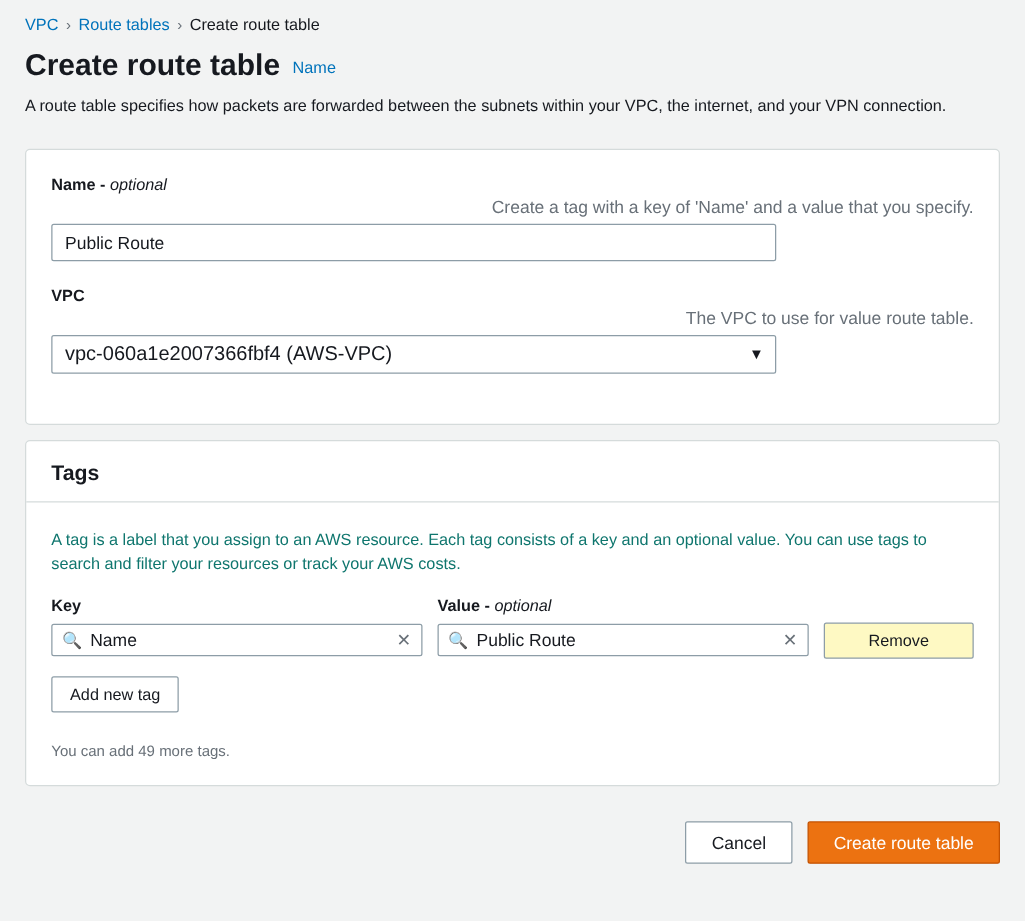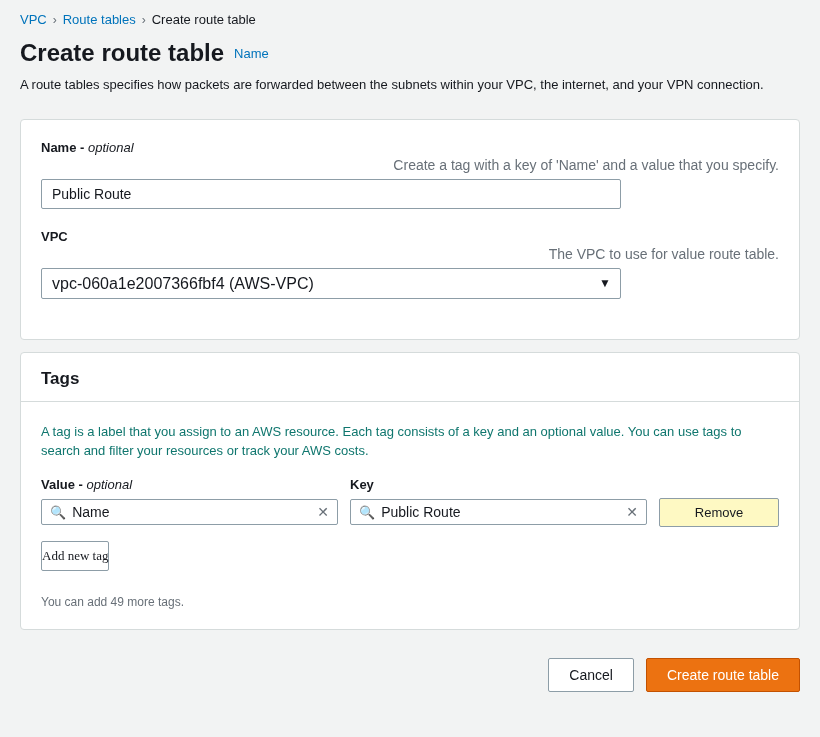--- a/index.html
+++ b/index.html
@@ -215,26 +215,25 @@
       font-size: 13px;
       color: #16191f;
       cursor: pointer;
       white-space: nowrap;
     }
 
     .add-tag-btn {
       background: #fff;
       border: 1px solid #8d9da7;
       border-radius: 2px;
-      padding: 6px 0;
+      padding: 6px 14px;
       font-size: 13px;
       color: #16191f;
       cursor: pointer;
       margin-top: 4px;
-      font-family: Liberation Serif, serif;
     }
 
     .tags-limit-note {
       font-size: 12px;
       color: #687078;
       margin-top: 24px;
     }
 
     
     .footer {
@@ -275,21 +274,21 @@
   <a>Route tables</a>
   <span class="breadcrumb-sep">›</span>
   <span class="breadcrumb-current">Create route table</span>
 </nav>
 
 <div class="page-header">
   <div class="page-title-row">
     <h1 class="page-title">Create route table</h1>
     <a class="info-link">Name</a>
   </div>
-  <p class="page-description">A route tables specifies how packets are forwarded between the subnets within your VPC, the internet, and your VPN connection.</p>
+  <p class="page-description">A route table specifies how packets are forwarded between the subnets within your VPC, the internet, and your VPN connection.</p>
 </div>
 
 <div class="section-card">
   <div class="section-body">
 
     <div class="field-group">
       <div class="field-label">
         <span>Name</span>
         <span> - </span>
         <span class="field-label-optional">optional</span>
@@ -316,26 +315,26 @@
 <div class="section-card">
   <div class="section-header">
     <h2 class="section-title">Tags</h2>
   </div>
   <div class="section-body">
     <p class="tags-description">A tag is a label that you assign to an AWS resource. Each tag consists of a key and an optional value. You can use tags to search and filter your resources or track your AWS costs.</p>
 
     <div class="tags-table">
 
       <div class="tags-col-headers">
+        <div class="tags-col-header">Key</div>
         <div class="tags-col-header">
           <span>Value</span>
           <span> - </span>
           <span class="tags-col-header-optional">optional</span>
         </div>
-        <div class="tags-col-header">Key</div>
         <div></div>
       </div>
 
       <div class="tags-row">
         <div class="tag-input-wrapper">
           <span class="search-icon">🔍</span>
           <input type="text" class="tag-input" value="Name" style="">
           <button class="tag-clear-btn">✕</button>
         </div>
         <div class="tag-input-wrapper">

